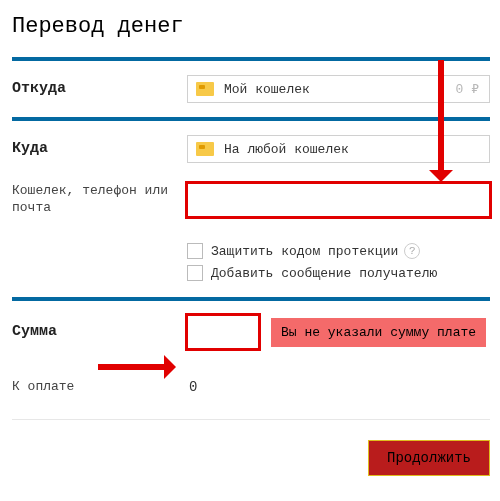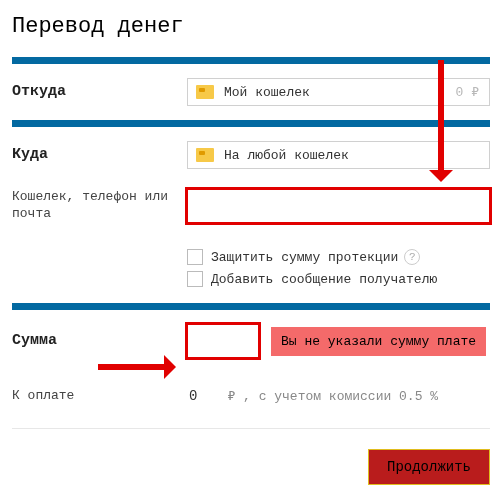--- a/index.html
+++ b/index.html
@@ -16,21 +16,21 @@
   }
   h1 {
     font-size: 22px;
     font-weight: 400;
     margin-bottom: 18px;
     color: #000;
   }
   .row {
     display: flex;
     align-items: center;
-    border-top: 7px solid #0369a1;
+    border-top: 4px solid #0369a1;
     padding: 14px 0;
     min-height: 56px;
   }
   .row.no-border { border-top: none; align-items: center; }
   .label-col {
     width: 175px;
     flex-shrink: 0;
     font-size: 14px;
     color: #222;
     line-height: 1.3;
@@ -206,21 +206,21 @@
   <div class="row no-border" style="padding-top:4px;">
     <div class="label-col small">Кошелек, телефон или почта</div>
     <div class="field-col">
       <input type="text" class="text-input highlight-red" value="" style="">
     </div>
   </div>
 
   <div class="options-block">
     <div class="checkbox-row">
       <span class="chk"></span>
-      <span>Защитить сумму протекции</span>
+      <span>Защитить кодом протекции</span>
       <span class="help-icon">?</span>
     </div>
     <div class="checkbox-row">
       <span class="chk"></span>
       <span>Добавить сообщение получателю</span>
     </div>
   </div>
 
   <div class="row">
     <div class="label-col bold">Сумма</div>
@@ -229,21 +229,20 @@
         <input type="text" class="sum-input highlight-red" value="" style="">
         <div class="err-tooltip">Вы не указали сумму плате</div>
       </div>
     </div>
   </div>
 
   <div class="row no-border" style="padding-top:6px;">
     <div class="label-col small">К оплате</div>
     <div class="field-col" style="display:flex;align-items:center;">
       <span class="static-val">0</span>
-      <span class="fee-note">₽ , с учетом комиссии 0.5 %</span>
     </div>
   </div>
 
   <div class="footer">
     <button class="btn-primary">Продолжить</button>
   </div>
 </div>
 
 <div class="arrow-v"></div>
 <div class="arrow-h"></div>

